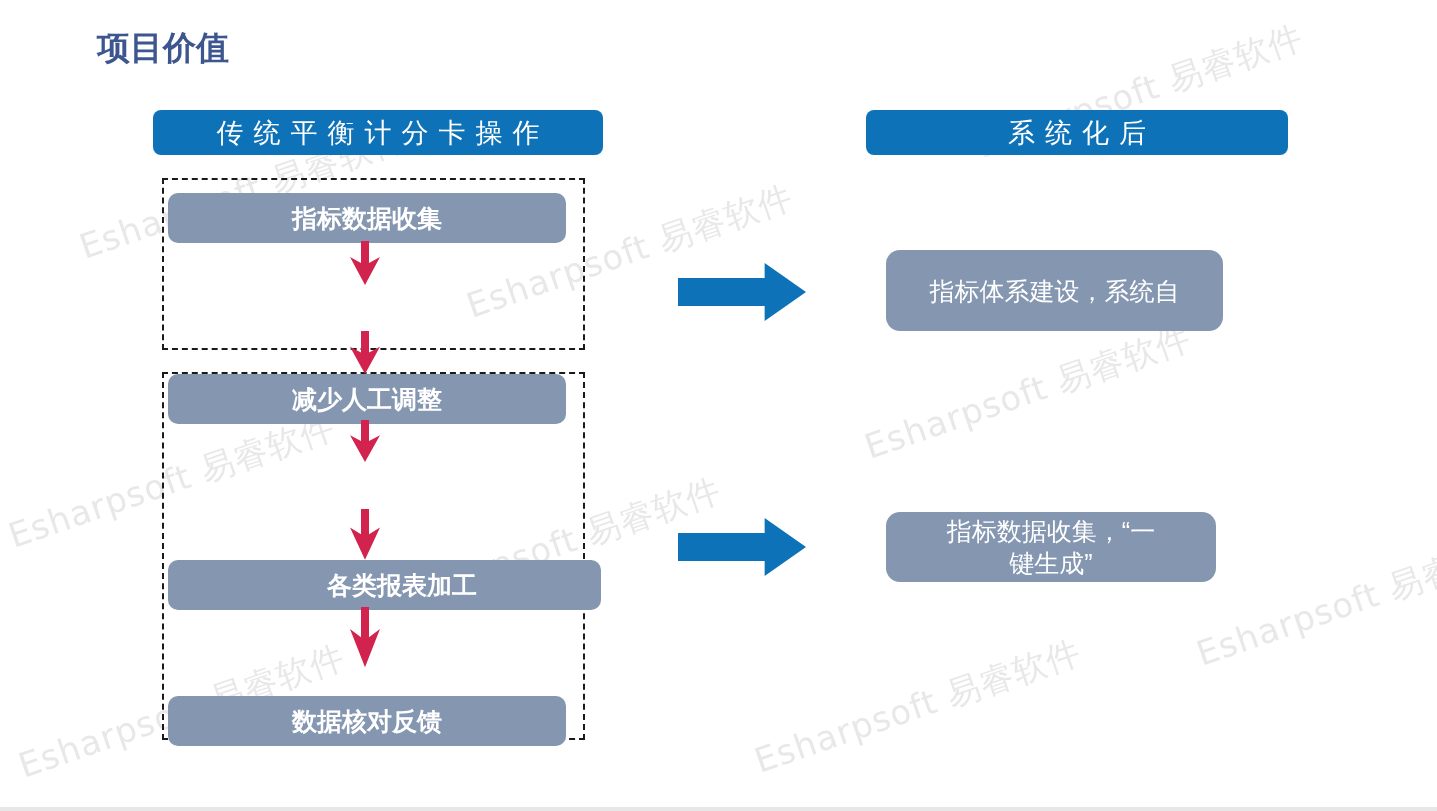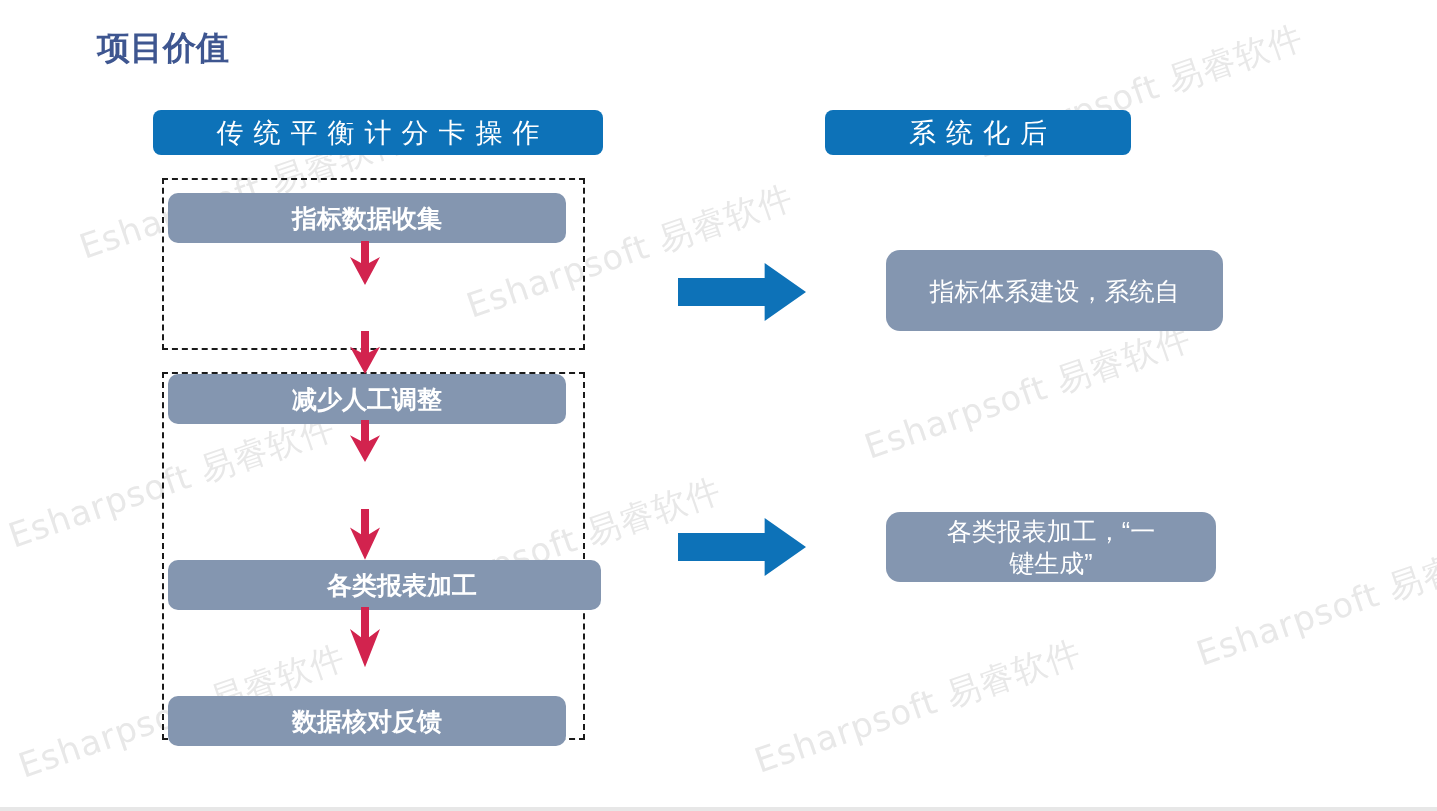--- a/index.html
+++ b/index.html
@@ -22,21 +22,21 @@
     font-family:Liberation Sans, sans-serif;
   }
   
   .header {
     position:absolute; z-index:2; background:#0d72b8; border-radius:8px;
     color:#ffffff; display:flex; align-items:center; justify-content:center;
     font-family:"DejaVu Serif", serif; font-size:27px;
     letter-spacing:10px; padding-left:10px; box-sizing:border-box;
   }
   .header-left  { left:153px; top:110px; width:450px; height:45px; }
-  .header-right { left:825px; top:110px; width:306px; height:45px; }
+  .header-right { left:866px; top:110px; width:422px; height:45px; }
   
   .group {
     position:absolute; z-index:1; border:2px dashed #1a1a1a; box-sizing:border-box;
   }
   .group-1 { left:162px; top:178px; width:423px; height:172px; }
   .group-2 { left:162px; top:372px; width:423px; height:368px; }
   
   .step {
     position:absolute; z-index:2; left:168px; width:398px; height:50px;
     background:#8496b0; border-radius:10px; color:#ffffff; font-size:25px;
@@ -133,19 +133,19 @@
   <div class="harrow ha-2">
     <svg viewBox="0 0 130 58" preserveAspectRatio="none">
         <polygon points="0,15 88,15 88,0 130,29 88,58 88,43 0,43" fill="#0d72b8"></polygon>
       </svg>
   </div>
 
   <div class="result result-1">
     <span>指标体系建设，系统自</span>
   </div>
   <div class="result result-2">
-    <span>各类报表加工，“一</span>
+    <span>指标数据收集，“一</span>
     <span>键生成”</span>
   </div>
 
   <div class="bottom-strip"></div>
 
 </div>
 
 </body></html>

